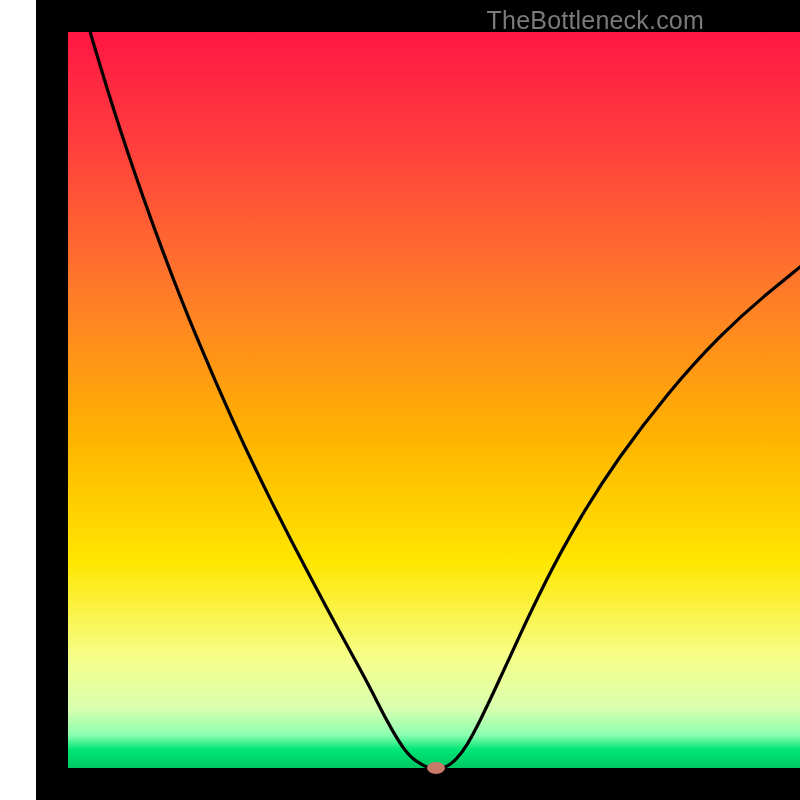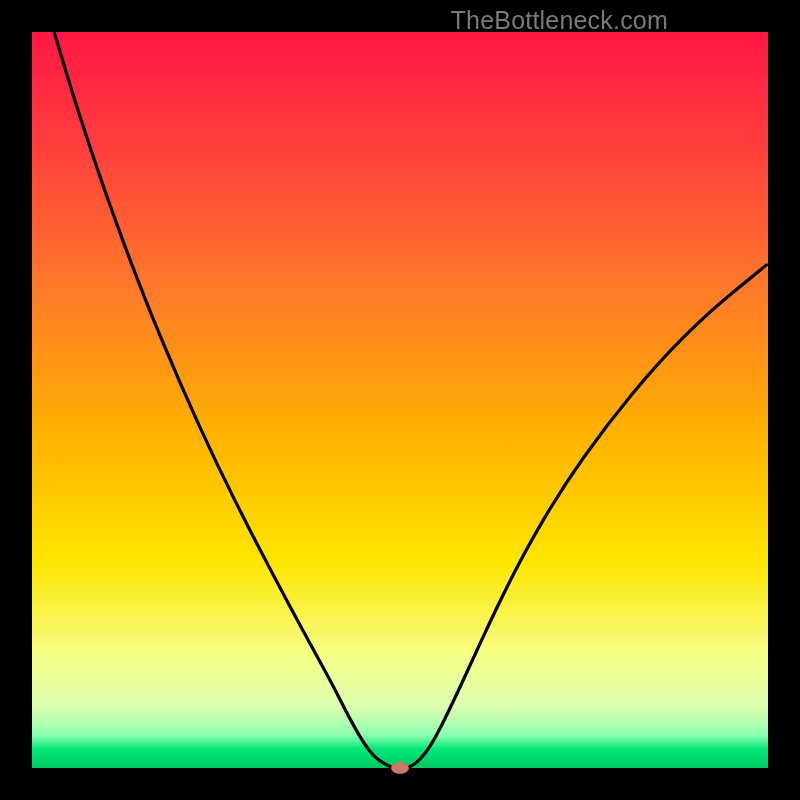--- a/index.html
+++ b/index.html
@@ -4,20 +4,21 @@
 <style>
   body {
     margin: 0;
     padding: 0;
     background: #fff;
   }
   .chart-container {
     position: relative;
     width: 680px;
     height: 800px;
+    padding-left: 36px;
   }
   .watermark {
     position: absolute;
     top: 6px;
     right: 12px;
     color: #7a7a7a;
     font-family: Arial, sans-serif;
     font-size: 25px;
     letter-spacing: 0.2px;
     z-index: 10;

